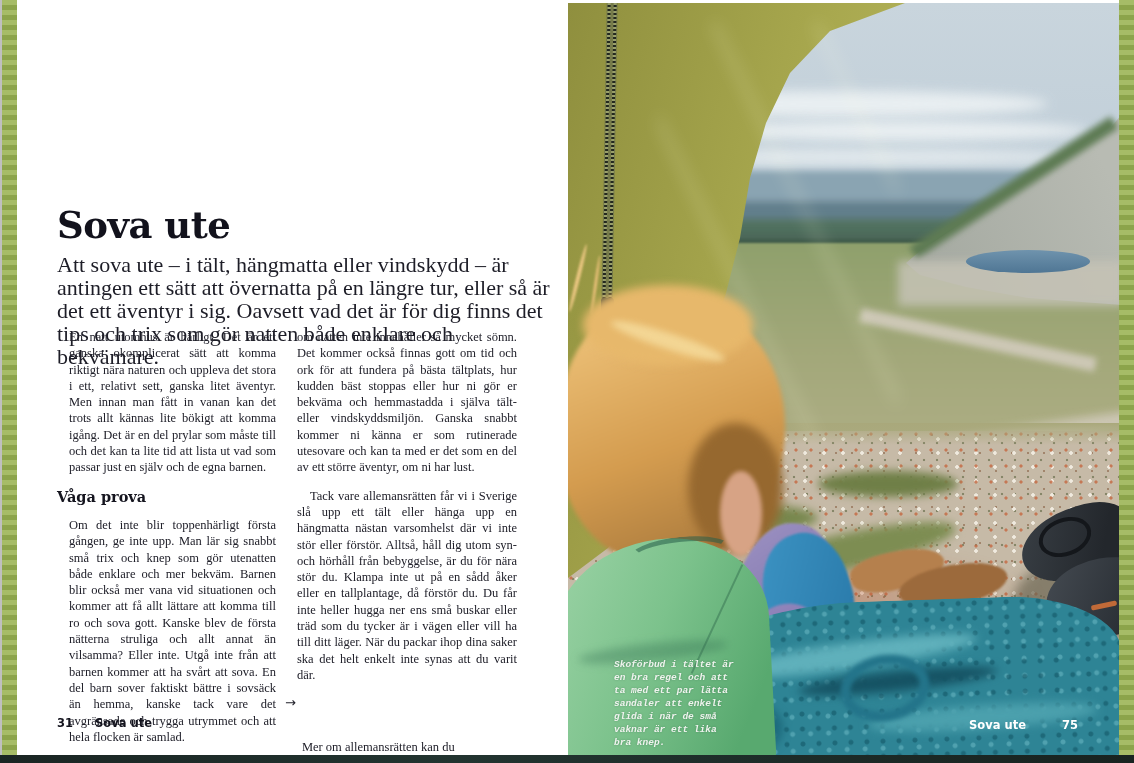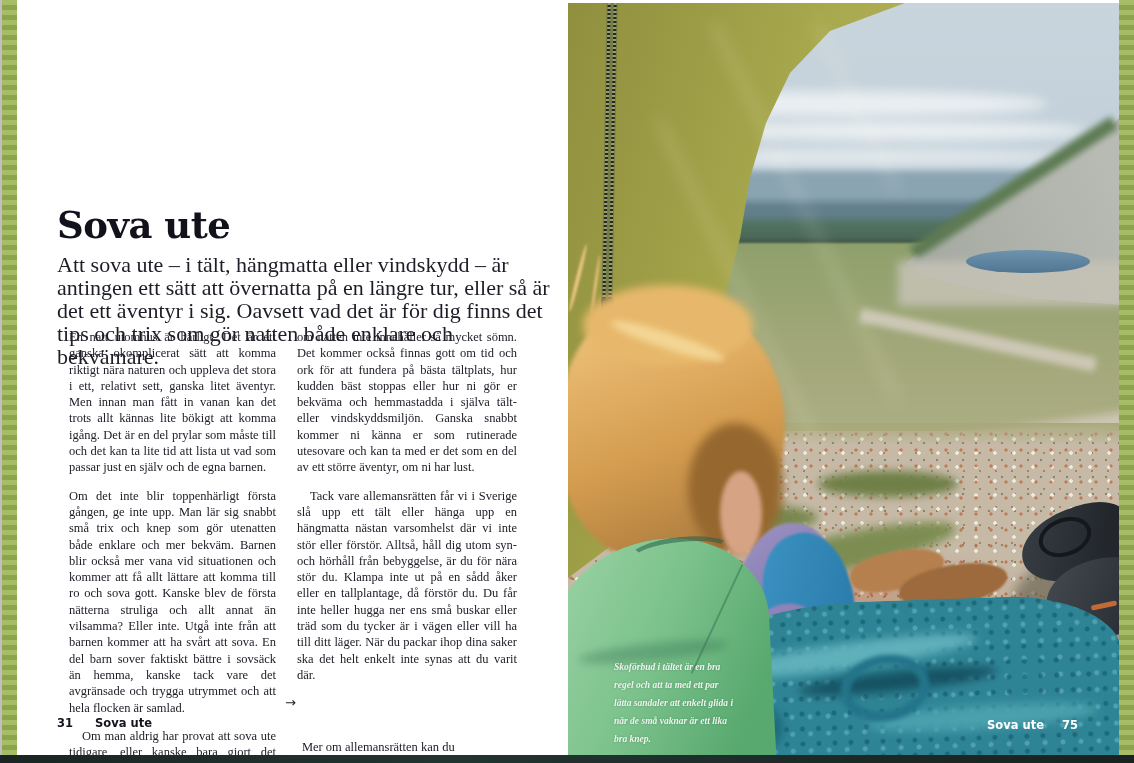--- a/index.html
+++ b/index.html
@@ -54,41 +54,42 @@
     clip-path:polygon(0px 0px,337px 0px,262px 28px,222px 70px,198px 120px,182px 175px,172px 235px,158px 290px,138px 350px,112px 420px,80px 490px,40px 545px,0px 575px);
     background:linear-gradient(105deg,#8f8f3e 0%,#a8a84e 35%,#b4b35c 55%,#8b8b3c 85%);}
   .tent-sheen{left:90px;top:20px;width:240px;height:420px;filter:blur(8px);opacity:.5;
     background:repeating-linear-gradient(64deg,transparent 0 46px,rgba(255,255,225,.35) 46px 54px,transparent 54px 92px);}
   .zipper{left:36px;top:0;width:11px;height:308px;background:#767b4a;transform:rotate(1deg);}
   .zip-row{position:absolute;top:0;width:3px;height:100%;
     background:repeating-linear-gradient(0deg,#23281f 0 2px,#9aa06b 2px 4px);}
   .zip-row.a{left:1px;} .zip-row.b{left:7px;}
   .zip-pull{left:33px;top:295px;width:13px;height:15px;background:#3b4034;border-radius:3px;}
   .blob{border-radius:50%;}
-  .caption{left:46px;top:645px;width:120px;font-family:Liberation Serif, serif;
-           font-style:italic;font-weight:700;font-size:9.5px;line-height:18px;color:#eff4ee;
+  .caption{left:46px;top:645px;width:120px;font-family:Liberation Mono, monospace;
+           font-style:italic;font-weight:700;font-size:9.5px;line-height:13px;color:#eff4ee;
            text-shadow:0 0 2px rgba(30,70,50,.35);}
   .footer-photo{right:41px;top:715px;left:auto;font-family:"DejaVu Sans",sans-serif;
                 font-weight:700;font-size:11.5px;color:#ffffff;}
-  .footer-photo .num{margin-left:14px;}
+  .footer-photo .num{margin-left:32px;}
 </style>
 </head>
 <body>
 
 <div class="spread">
 
   <div class="edge-sliver"></div>
   <div class="stripe left"></div>
   <div class="stripe right"></div>
 
   <h1 class="title">Sova ute</h1>
   <p class="intro">Att sova ute – i tält, hängmatta eller vindskydd – är antingen ett sätt att övernatta på en längre tur, eller så är det ett äventyr i sig. Oavsett vad det är för dig finns det tips och trix som gör natten både enklare och bekvämare.</p>
 
   <div class="col col1">
     <p>En natt utomhus är härligt. Det är ett ganska okomplicerat sätt att komma riktigt nära naturen och uppleva det stora i ett, relativt sett, ganska litet äventyr. Men innan man fått in vanan kan det trots allt kännas lite bökigt att komma igång. Det är en del prylar som måste till och det kan ta lite tid att lista ut vad som passar just en själv och de egna barnen.</p>
+    <h2 class="subhead">Våga prova</h2>
     <p>Om det inte blir toppenhärligt första gången, ge inte upp. Man lär sig snabbt små trix och knep som gör utenatten både enklare och mer bekväm. Barnen blir också mer vana vid situationen och kommer att få allt lättare att komma till ro och sova gott. Kanske blev de första nätterna struliga och allt annat än vilsamma? Eller inte. Utgå inte från att barnen kommer att ha svårt att sova. En del barn sover faktiskt bättre i sovsäck än hemma, kanske tack vare det avgränsade och trygga utrymmet och att hela flocken är samlad.</p>
     <p class="indent">Om man aldrig har provat att sova ute tidigare, eller kanske bara gjort det någon enstaka gång, kan det vara en bra idé att först prova bara själva sovandet, utan att kombinera det med en paddling eller vandring. Då gör det inte så mycket</p>
   </div>
 
   <div class="col col2">
     <p>om natten inte innehåller så mycket sömn. Det kommer också finnas gott om tid och ork för att fundera på bästa tältplats, hur kudden bäst stoppas eller hur ni gör er bekväma och hemmastadda i själva tält- eller vindskyddsmiljön. Ganska snabbt kommer ni känna er som rutinerade utesovare och kan ta med er det som en del av ett större äventyr, om ni har lust.</p>
     <p class="indent">Tack vare allemansrätten får vi i Sverige slå upp ett tält eller hänga upp en hängmatta nästan varsomhelst där vi inte stör eller förstör. Alltså, håll dig utom syn- och hörhåll från bebyggelse, är du för nära stör du. Klampa inte ut på en sådd åker eller en tallplantage, då förstör du. Du får inte heller hugga ner ens små buskar eller träd som du tycker är i vägen eller vill ha till ditt läger. När du packar ihop dina saker ska det helt enkelt inte synas att du varit där.</p>
     <div class="note">
       <span class="arrow">→</span>
       <span class="note-text">Mer om allemansrätten kan du läsa i kapitlet Börja här.</span>

